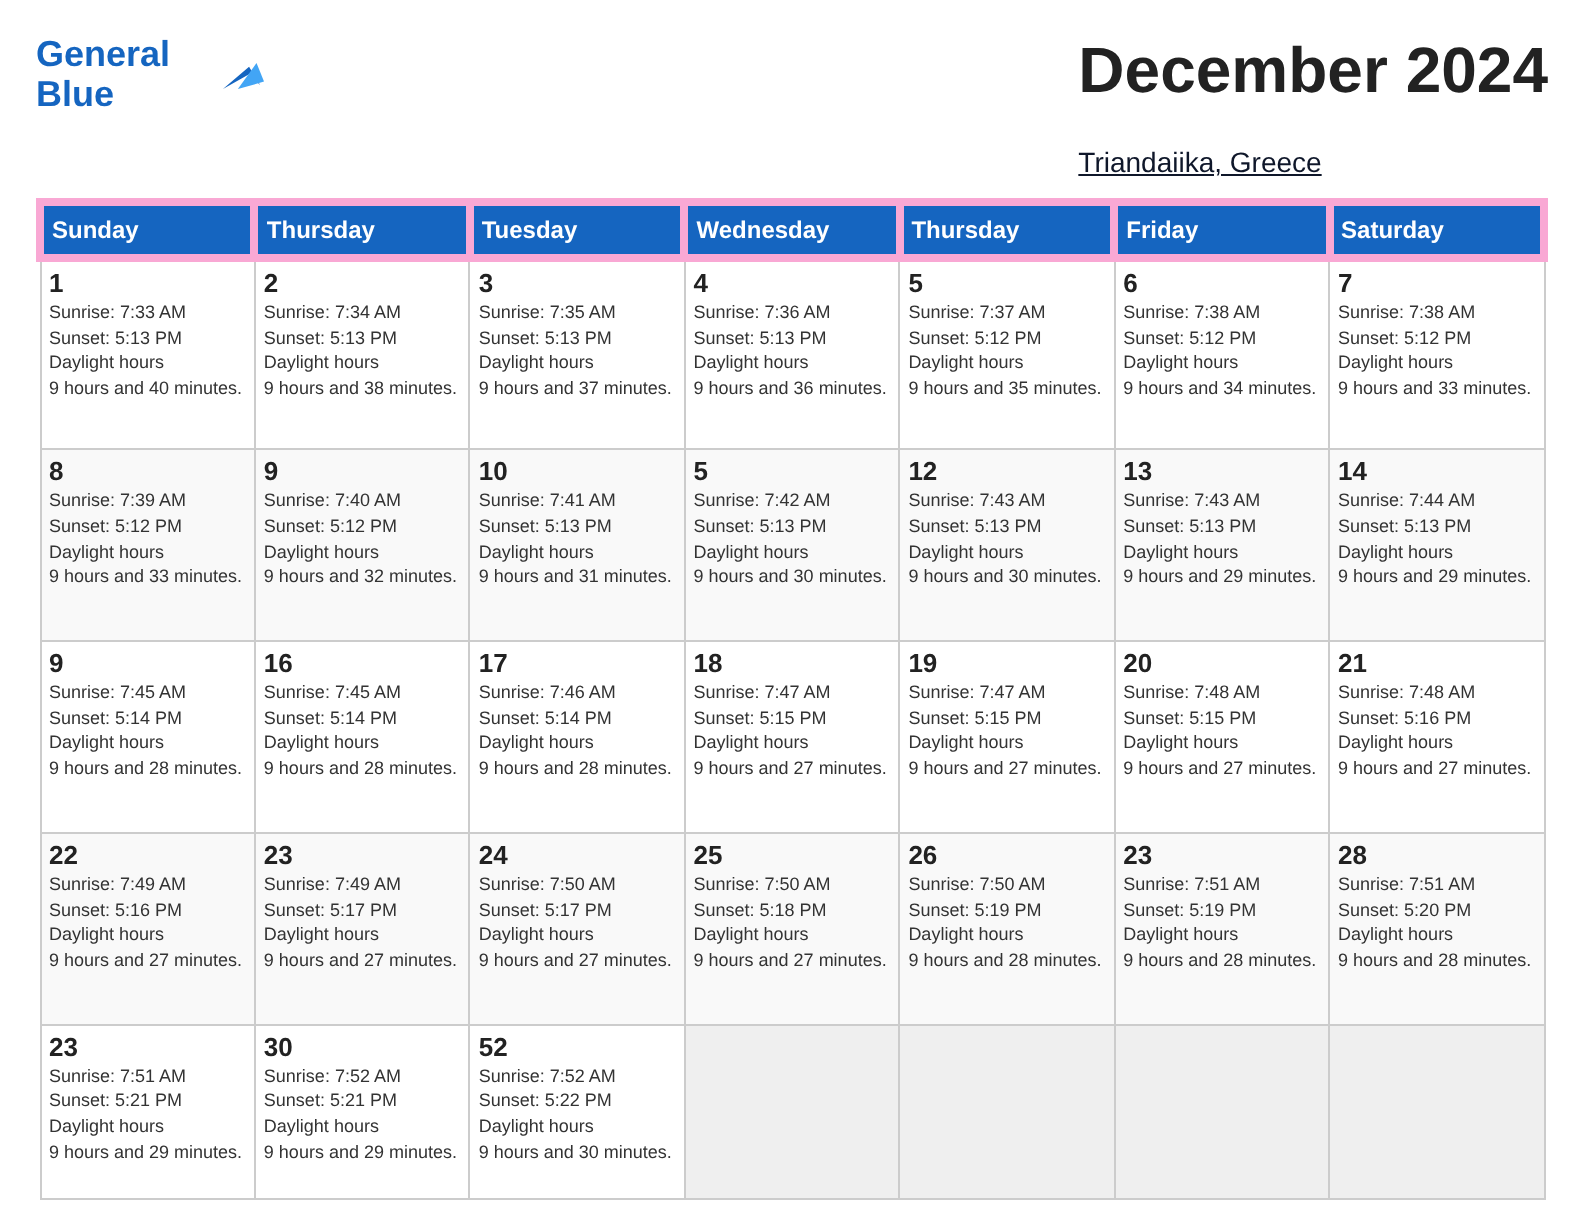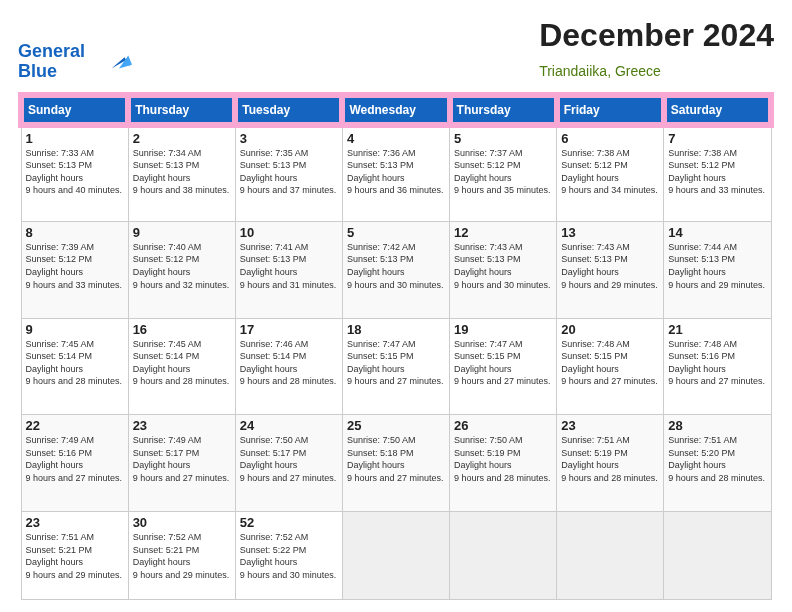--- a/index.html
+++ b/index.html
@@ -45,38 +45,39 @@
     .title-block {
     }
     .month-year {
       font-size: 32px;
       font-weight: bold;
       color: #222;
       line-height: 1.1;
     }
     .location {
       font-size: 14px;
-      color: #4d7c0f;
-      margin-top: 10px;
+      color: #0f172a;
+      margin-top: 20px;
+      text-decoration: underline;
     }
     .calendar {
       flex: 1;
       border: 1px solid #ccc;
       border-collapse: collapse;
       width: 100%;
       table-layout: fixed;
     }
     .calendar th {
       background: #1565c0;
       color: #fff;
       font-size: 12px;
       font-weight: bold;
       padding: 5px 4px;
       text-align: left;
-      border: 6px solid #f9a8d4;
+      border: 4px solid #f9a8d4;
     }
     .calendar td {
       border: 1px solid #ccc;
       vertical-align: top;
       padding: 3px 4px;
       font-size: 9.5px;
       color: #333;
       background: #fff;
       height: 88px;
     }
@@ -108,21 +109,21 @@
       background: #efefef !important;
     }
   </style>
 </head>
 <body>
 
 <div class="page">
   <div class="header">
     <div class="logo">
       <div>
-        <div style="display:flex;align-items:center;gap:17px;margin-top:24px;">
+        <div style="display:flex;align-items:center;gap:17px;">
           <span class="logo-text">
             <span>General</span><br><span>Blue</span>
           </span>
           <svg class="logo-icon" viewBox="0 0 30 30" xmlns="http://www.w3.org/2000/svg">
             <polygon points="8,22 22,10 28,20 22,14" fill="#1565c0"></polygon>
             <polygon points="16,22 26,8 30,18" fill="#42a5f5"></polygon>
           </svg>
         </div>
       </div>
     </div>

